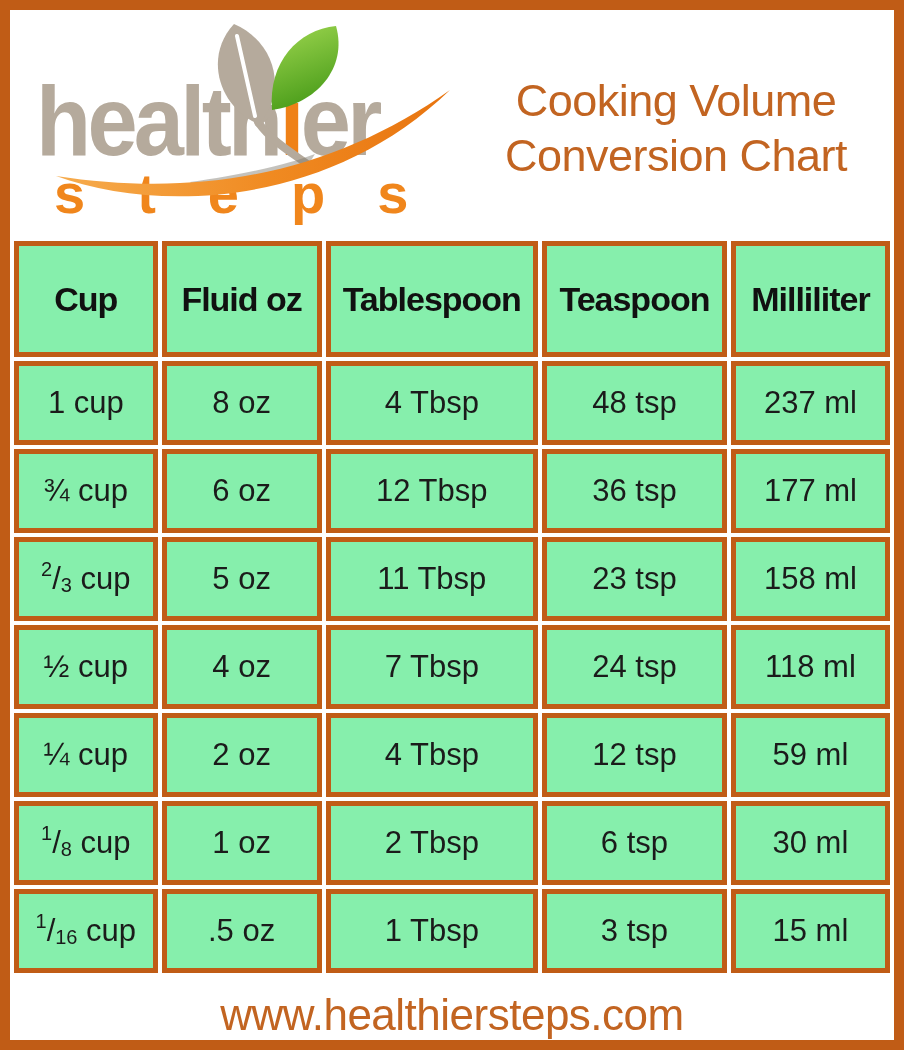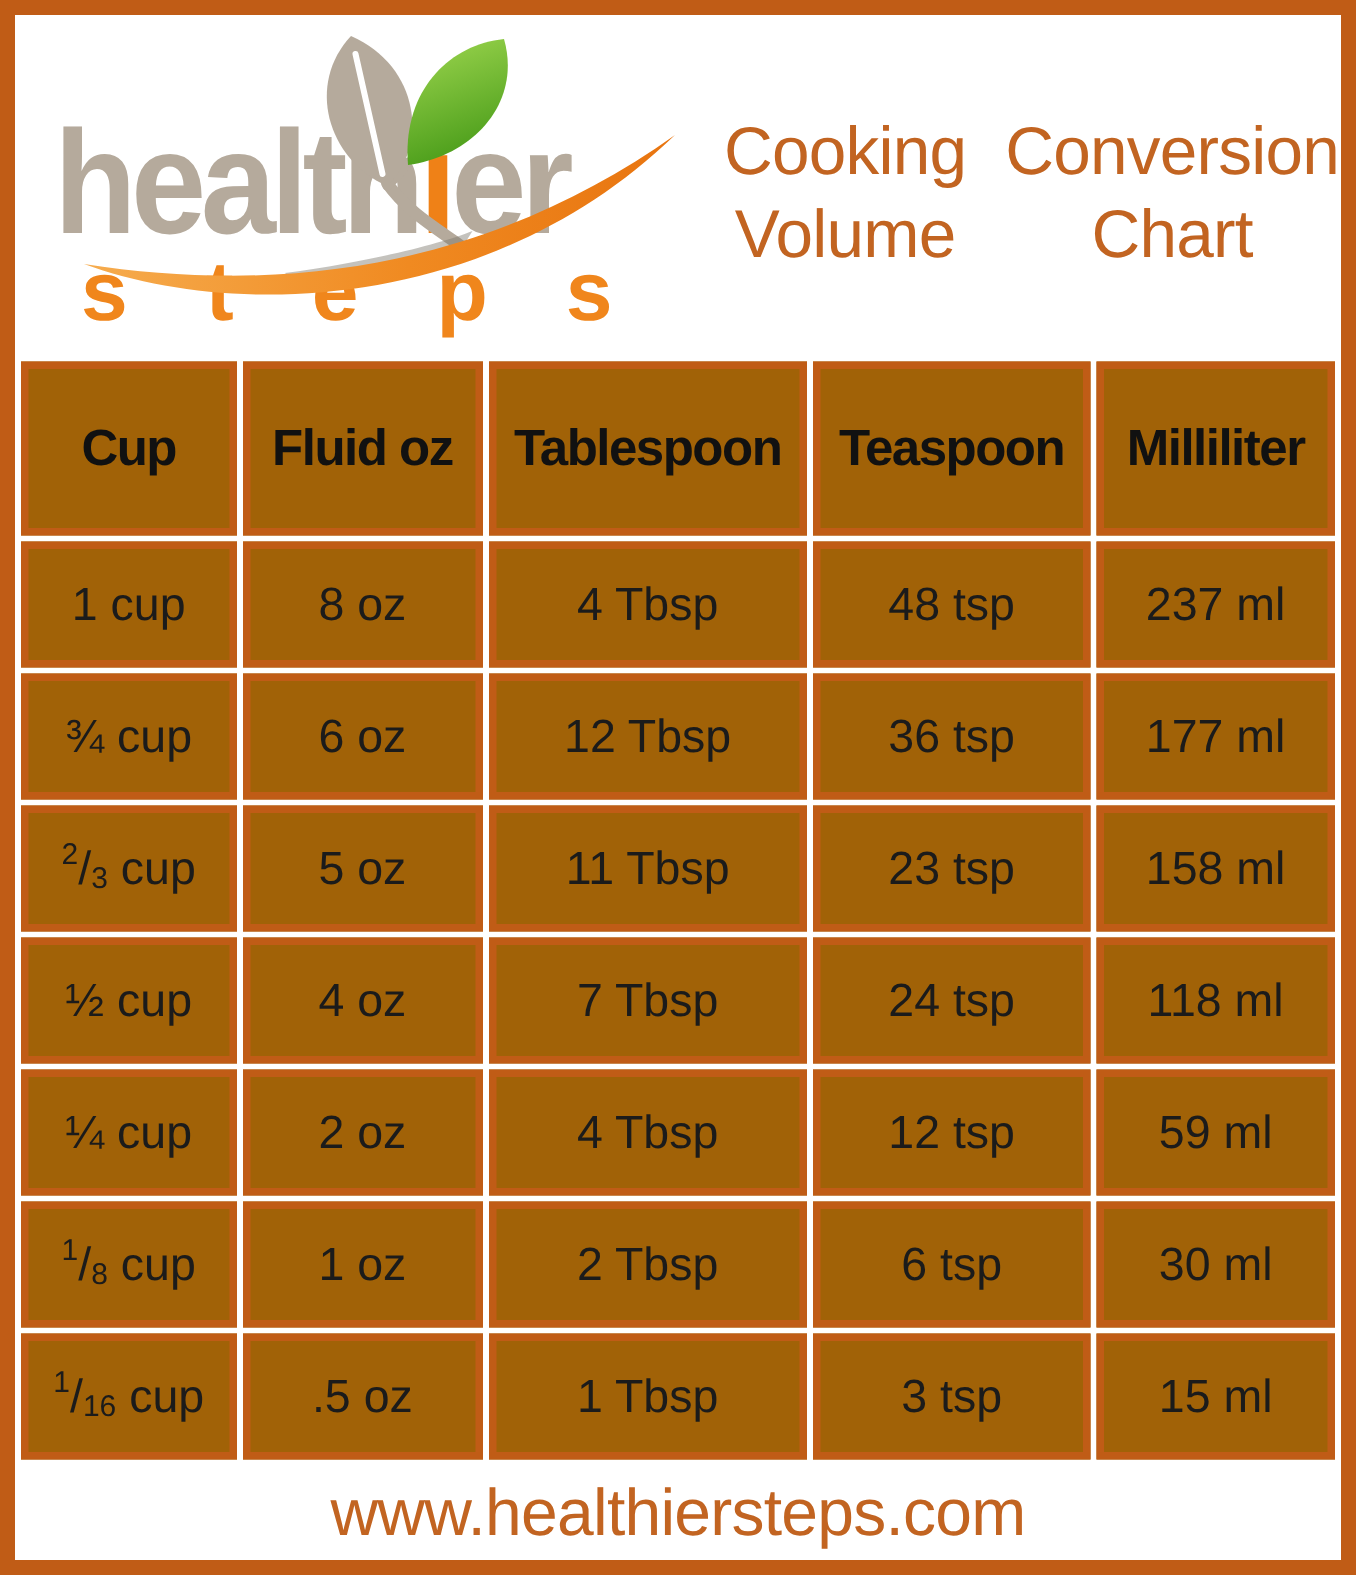--- a/index.html
+++ b/index.html
@@ -22,40 +22,40 @@
     font-size:98px;font-weight:bold;letter-spacing:-4px;line-height:1;
     color:#B5AA9C;transform:scaleX(0.92);transform-origin:left top;white-space:nowrap;
   }
   .logo-word .i-orange{color:#EF8117;}
   .logo-steps{
     position:absolute;left:44px;top:156px;z-index:2;
     font-size:56px;font-weight:bold;line-height:1;color:#F0861C;
     letter-spacing:52px;white-space:nowrap;
   }
   .title{
-    flex:1;display:flex;flex-direction:row;align-items:center;justify-content:center;
+    flex:1;display:flex;flex-direction:column;align-items:center;justify-content:center;
     text-align:center;color:#C26421;padding-top:8px;
   }
   .title div{font-size:45px;line-height:55px;letter-spacing:-0.5px;}
   
   table{
     width:100%;height:740px;flex:0 0 auto;
     border-collapse:separate;border-spacing:4px;table-layout:fixed;
   }
   th,td{
-    border:5px solid #C05C16;background:#a16207;
+    border:5px solid #C05C16;background:#86efac;
     text-align:center;vertical-align:middle;color:#1b1b1b;overflow:hidden;
   }
   th{height:104px;font-size:34px;font-weight:bold;letter-spacing:-1px;color:#111;}
   td{height:60px;font-size:31px;font-weight:400;margin-left:18px;}
   td sup{font-size:20px;vertical-align:13px;line-height:0;}
   td sub{font-size:20px;vertical-align:-3px;line-height:0;}
   
   .footer{
-    flex:1;display:flex;align-items:center;justify-content:center;
+    flex:1;display:flex;align-items:flex-end;justify-content:center;
     color:#C26421;font-size:44px;letter-spacing:-0.5px;
   }
 </style>
 </head>
 <body>
 
 <div class="content">
 
   <div class="header">
 

